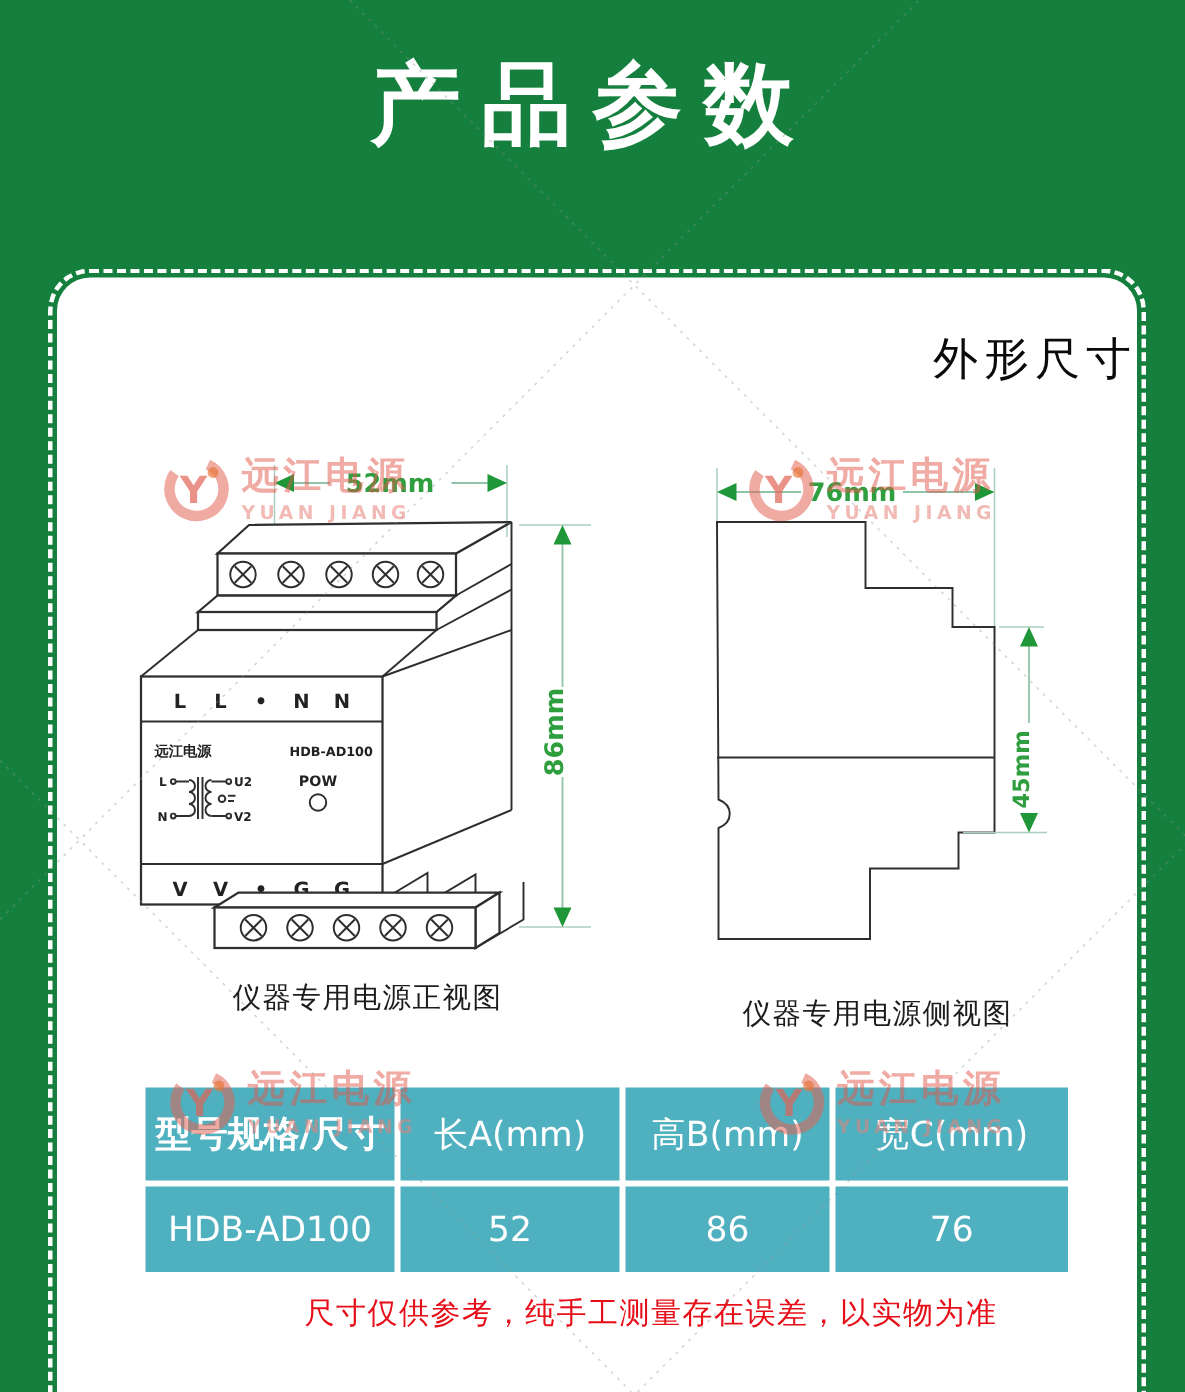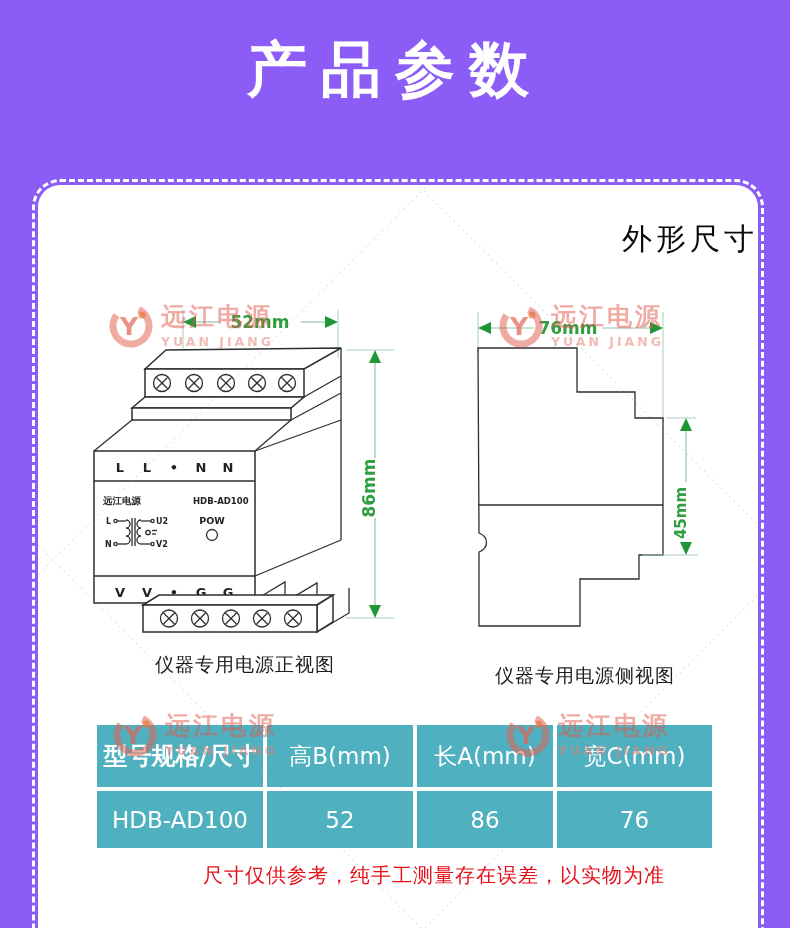--- a/index.html
+++ b/index.html
@@ -1,17 +1,17 @@
 <!DOCTYPE html>
 <html><head>
 <meta charset="utf-8">
 <style>
   html,body{margin:0;padding:0;}
   body{font-family:"DejaVu Sans","Liberation Sans",sans-serif;}
-  .page{position:relative;width:790px;height:928px;background:#8b5cf6;overflow:hidden;}
+  .page{position:relative;width:790px;height:928px;background:#15803d;overflow:hidden;}
   .hero-title{position:absolute;left:0;top:30px;width:790px;text-align:center;
     font-size:60px;font-weight:bold;color:#ffffff;letter-spacing:14px;margin:0;}
   .card{position:absolute;left:38px;top:185px;width:720px;height:760px;background:#ffffff;
     border-radius:22px 22px 0 0;outline:3px dashed #ffffff;outline-offset:3px;}
   .card-title{position:absolute;left:0;top:34px;width:720px;text-align:right;
     font-size:30px;color:#0a0a0a;letter-spacing:4px;font-weight:500;}
   .drawing{position:absolute;}
   .caption{position:absolute;text-align:center;font-size:19px;color:#1c1c1c;letter-spacing:1px;}
   .spec-table{position:absolute;left:59px;top:540px;display:grid;
     grid-template-columns:166px 146px 136px 155px;grid-auto-rows:auto;gap:4px;}
@@ -204,22 +204,22 @@
       <polygon class="arr" points="228,118 222,131 234,131"></polygon>
       <polygon class="arr" points="228,255 222,242 234,242"></polygon>
       <text class="dimtxt" x="228" y="213" font-size="15" text-anchor="middle" transform="rotate(-90 228 213)">45mm</text>
     </svg>
 
     <div class="caption" style="left:57px;top:467px;width:300px;">仪器专用电源正视图</div>
     <div class="caption" style="left:422px;top:478px;width:250px;">仪器专用电源侧视图</div>
 
     <div class="spec-table">
       <div class="cell hdr first">型号规格/尺寸</div>
+      <div class="cell hdr">长A(mm)</div>
       <div class="cell hdr">高B(mm)</div>
-      <div class="cell hdr">长A(mm)</div>
       <div class="cell hdr">宽C(mm)</div>
       <div class="cell data">HDB-AD100</div>
       <div class="cell data">52</div>
       <div class="cell data">86</div>
       <div class="cell data">76</div>
     </div>
 
     <div class="note">尺寸仅供参考，纯手工测量存在误差，以实物为准</div>
 
     <div class="logo" style="left:70px;top:118px;">

